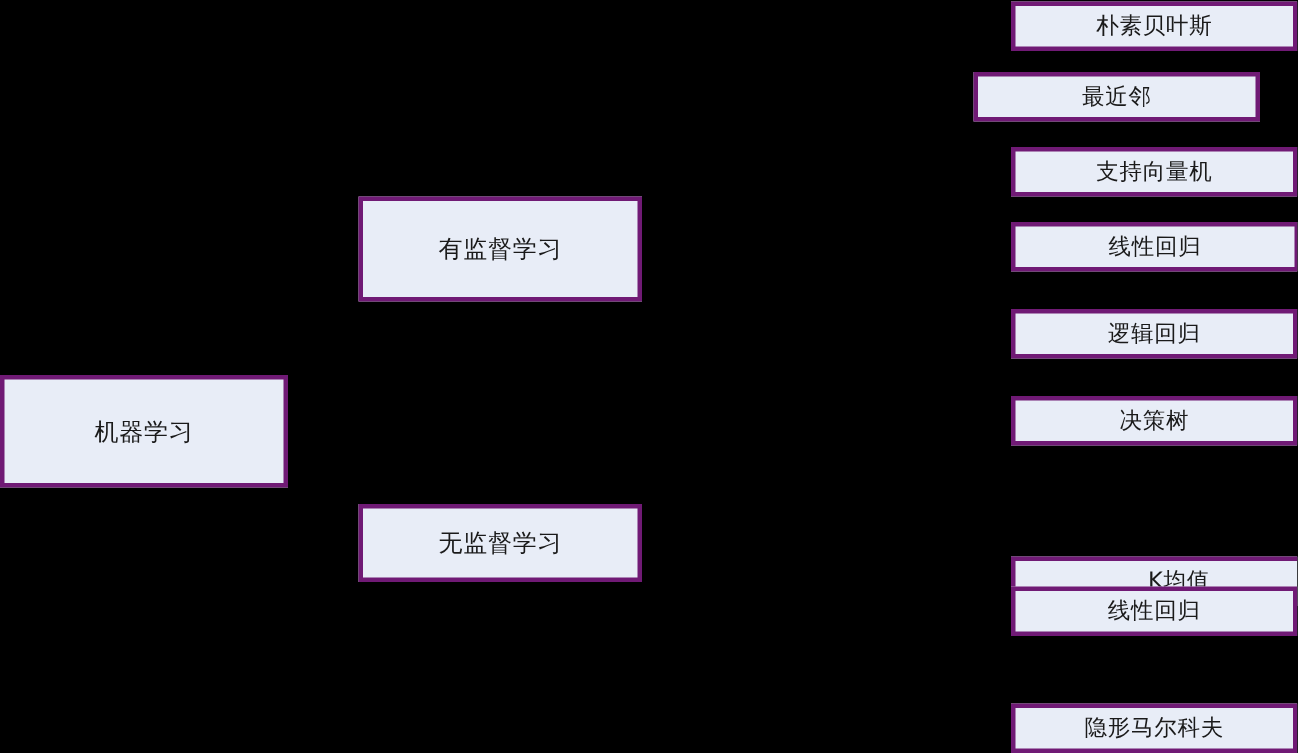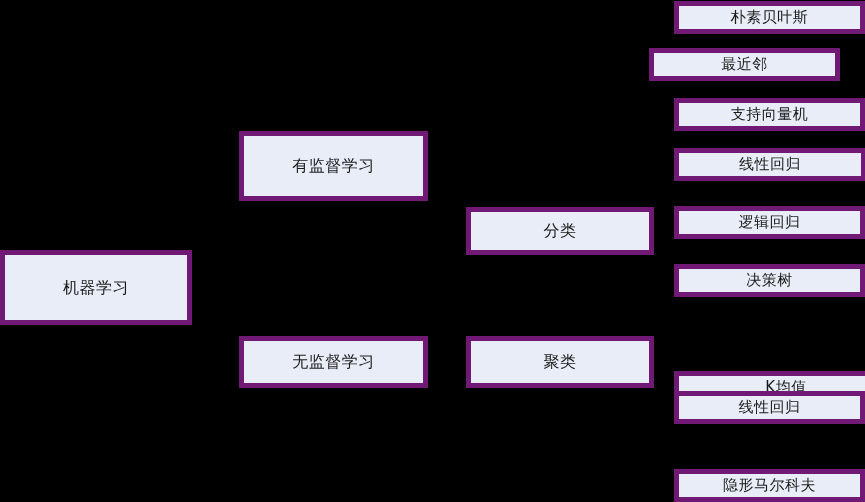--- a/index.html
+++ b/index.html
@@ -12,21 +12,21 @@
     width: 865px;
     height: 502px;
     background: #000000;
     overflow: hidden;
     font-family: "DejaVu Sans", "Liberation Sans", sans-serif;
   }
   .node {
     position: absolute;
     box-sizing: border-box;
     background: #e8edf7;
-    border: 5px solid #701a75;
+    border: 3px solid #701a75;
     display: flex;
     align-items: center;
     justify-content: center;
     color: #1a1a1a;
     font-size: 16px;
     line-height: 1.1;
     letter-spacing: 0.5px;
     text-align: left;
     white-space: nowrap;
   }
@@ -43,26 +43,20 @@
     <span>机器学习</span>
   </div>
 
   <div class="node" style="left: 239px; top: 336px; width: 189px; height: 52px;">
     <span>无监督学习</span>
   </div>
   <div class="node" style="left: 239px; top: 131px; width: 189px; height: 70px;">
     <span>有监督学习</span>
   </div>
 
-  <div class="node" style="left: 466px; top: 207px; width: 188px; height: 48px;">
-    <span>分类</span>
-  </div>
-  <div class="node" style="left: 466px; top: 336px; width: 188px; height: 52px;">
-    <span>聚类</span>
-  </div>
 
   <div id="leaf-host">
       <div class="node leaf" style="left: 674px; top: 1px; width: 191px; height: 33px;">
         <span>朴素贝叶斯</span>
       </div>
       <div class="node leaf" style="left: 649px; top: 48px; width: 191px; height: 33px;">
         <span>最近邻</span>
       </div>
       <div class="node leaf" style="left: 674px; top: 98px; width: 191px; height: 33px;">
         <span>支持向量机</span>

